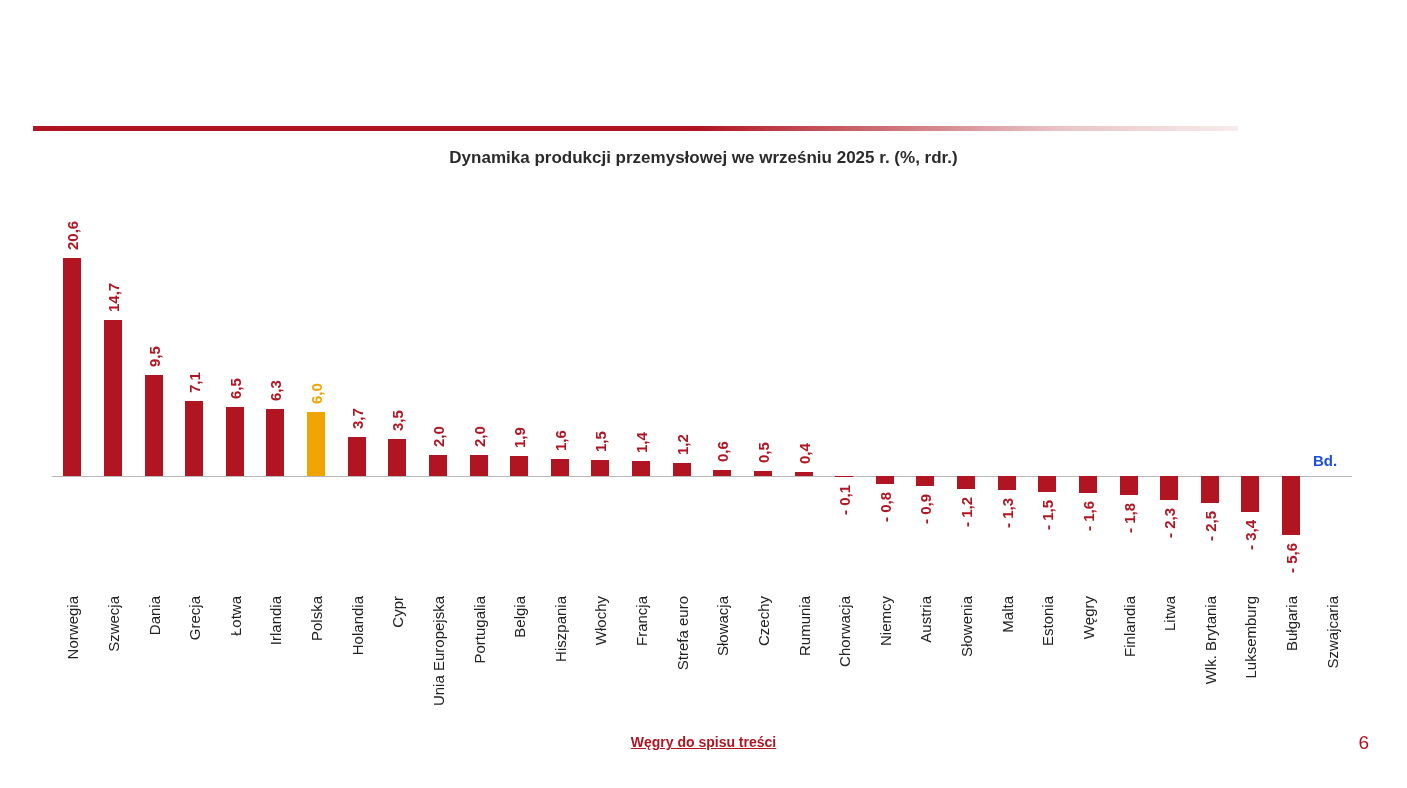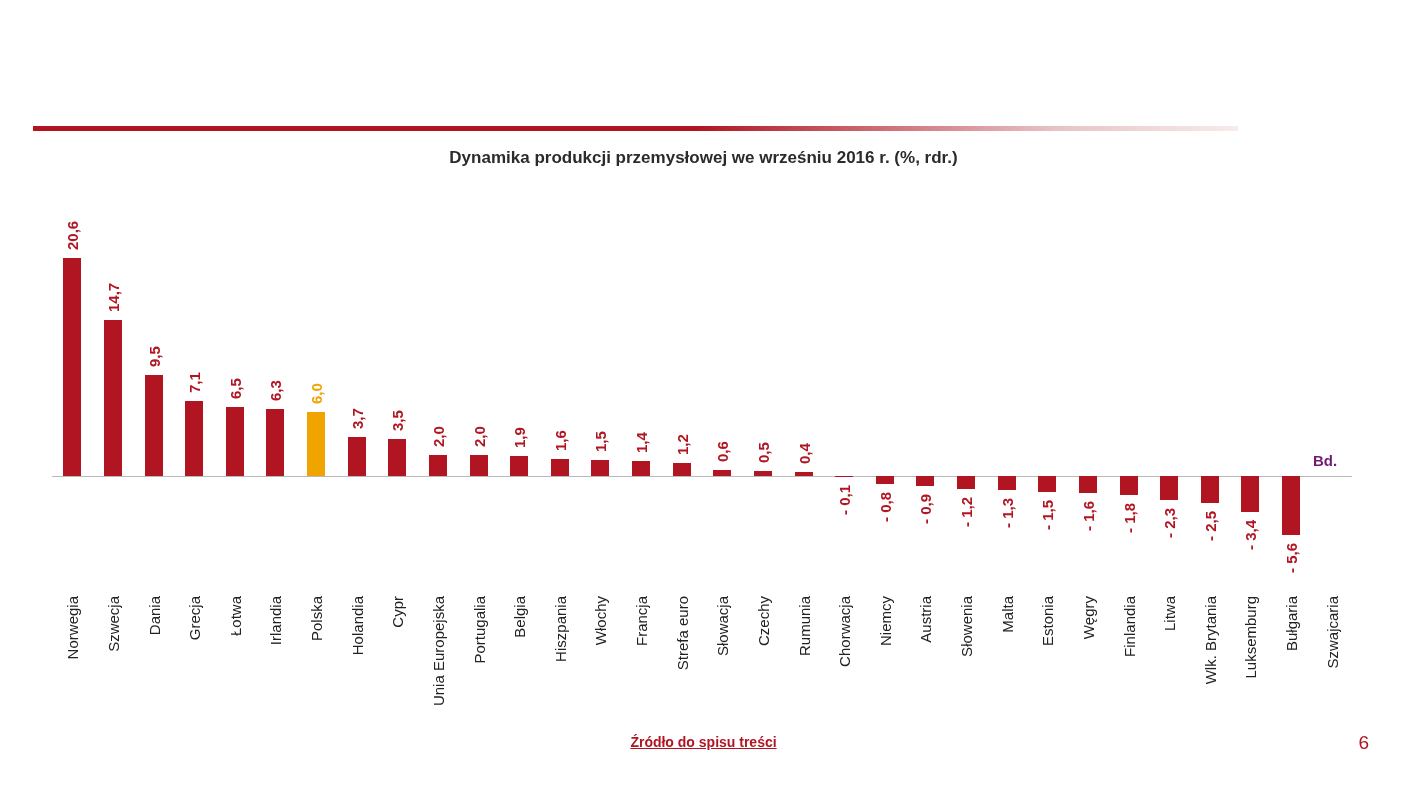--- a/index.html
+++ b/index.html
@@ -108,21 +108,21 @@
     color: #222222;
     white-space: nowrap;
     transform-origin: 0 0;
     transform: rotate(-90deg) translate(-100%, -50%);
   }
 
   .bd-label {
     position: absolute;
     font-size: 15px;
     font-weight: 600;
-    color: #701a75;
+    color: #1d4ed8;
     white-space: nowrap;
   }
 
   .footer-link {
     position: absolute;
     left: 0;
     top: 734px;
     width: 1407px;
     text-align: center;
     font-size: 14px;
@@ -149,21 +149,21 @@
     color: #b01521;
   }
 </style>
 </head>
 <body>
 
 <div class="slide">
 
   <div class="title-rule"></div>
 
-  <div class="chart-title">Dynamika produkcji przemysłowej we wrześniu 2016 r. (%, rdr.)</div>
+  <div class="chart-title">Dynamika produkcji przemysłowej we wrześniu 2025 r. (%, rdr.)</div>
 
   <div class="plot">
     <div class="axis-line"></div>
     <div id="bars">
         <div class="bar-slot" style="left: 0px; width: 40.625px;">
           <div class="bar" style="top: 71.64px; height: 218.36px;"></div>
           <div class="bar-label" style="top: 63.64px; transform: rotate(-90deg) translate(0px, -50%);">20,6</div>
           <div class="cat-label">Norwegia</div>
         </div>
         <div class="bar-slot" style="left: 40.625px; width: 40.625px;">
@@ -318,16 +318,16 @@
         </div>
         <div class="bar-slot" style="left: 1259.38px; width: 40.625px;">
           <div class="cat-label">Szwajcaria</div>
         </div>
       </div>
     <div id="bd">
         <div class="bd-label" style="left: 1261px; top: 266px;">Bd.</div>
       </div>
   </div>
 
-  <a class="footer-link" href="#">Źródło do spisu treści</a>
+  <a class="footer-link" href="#">Węgry do spisu treści</a>
   <div class="page-number">6</div>
 
 </div>
 
 </body></html>

